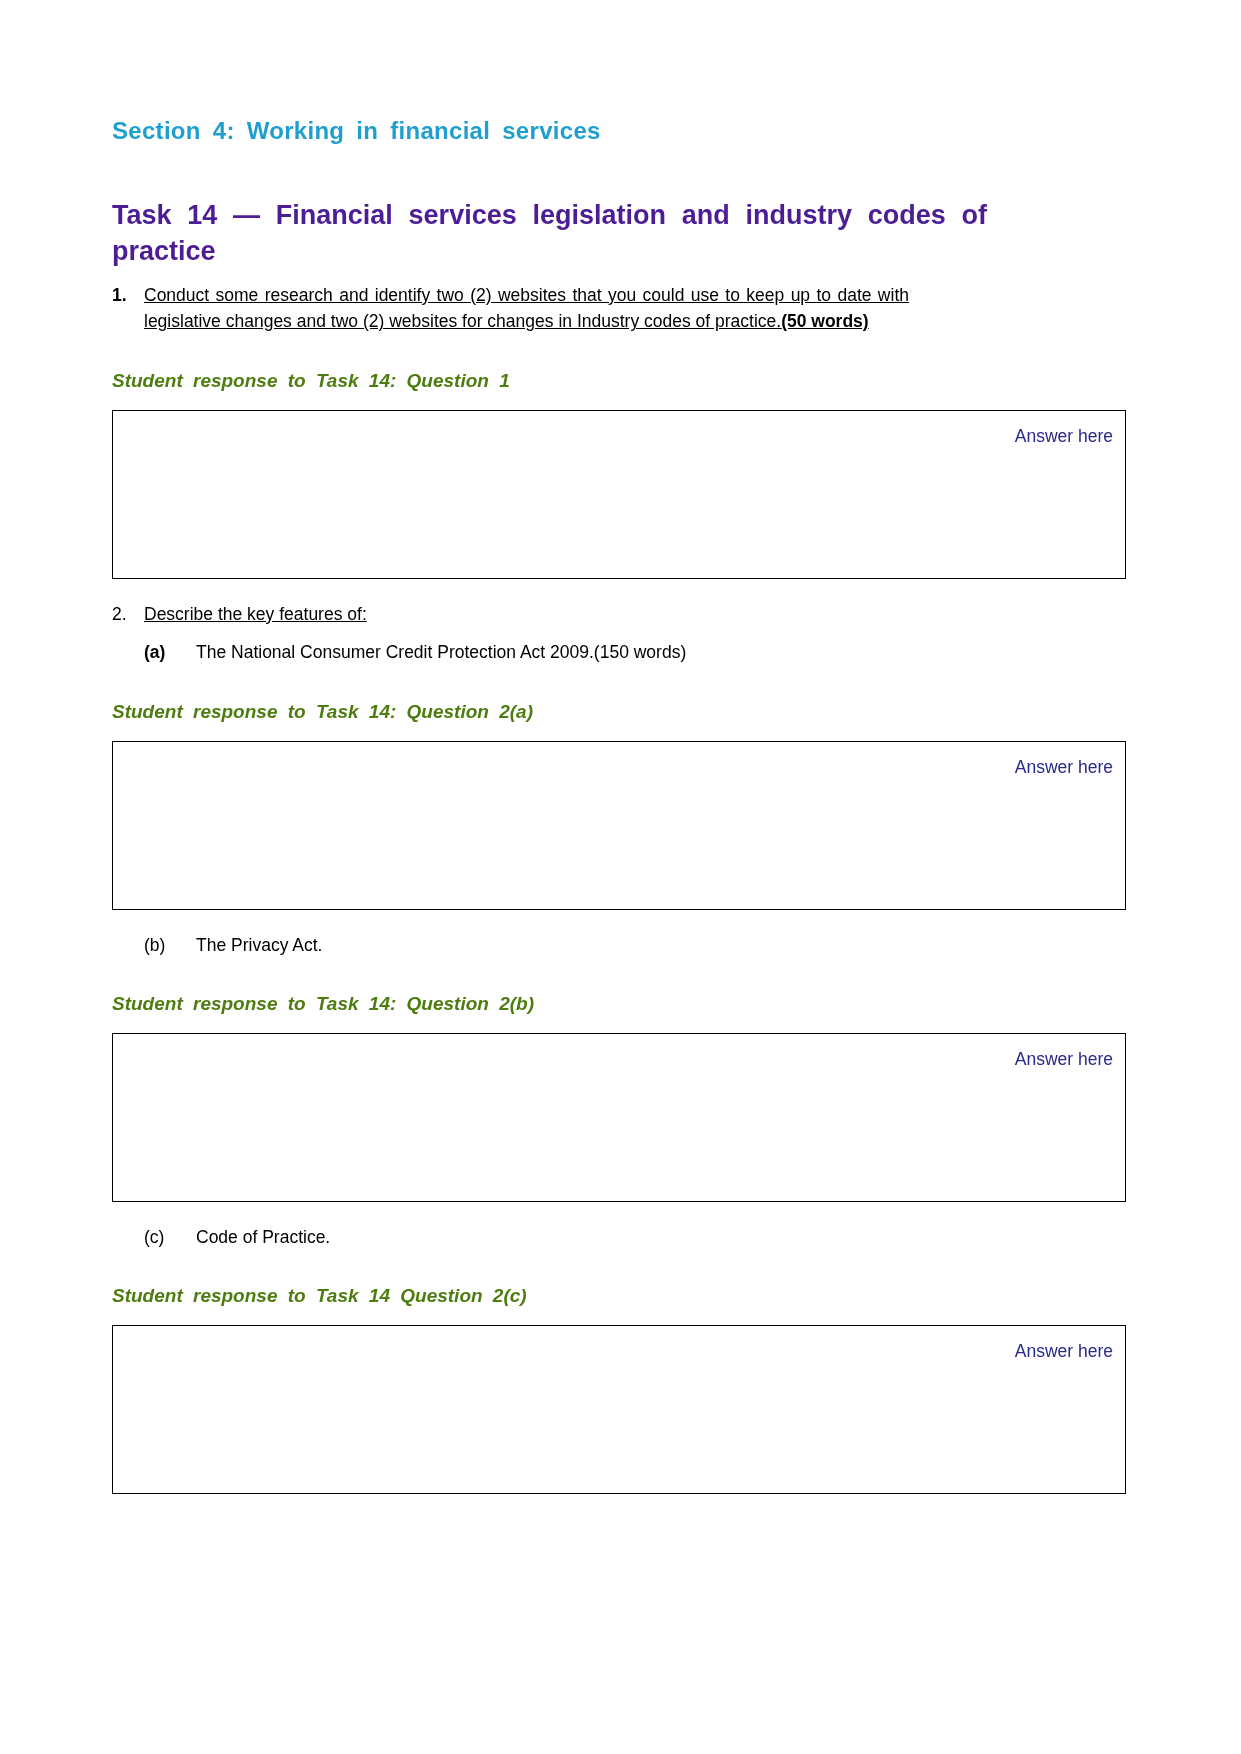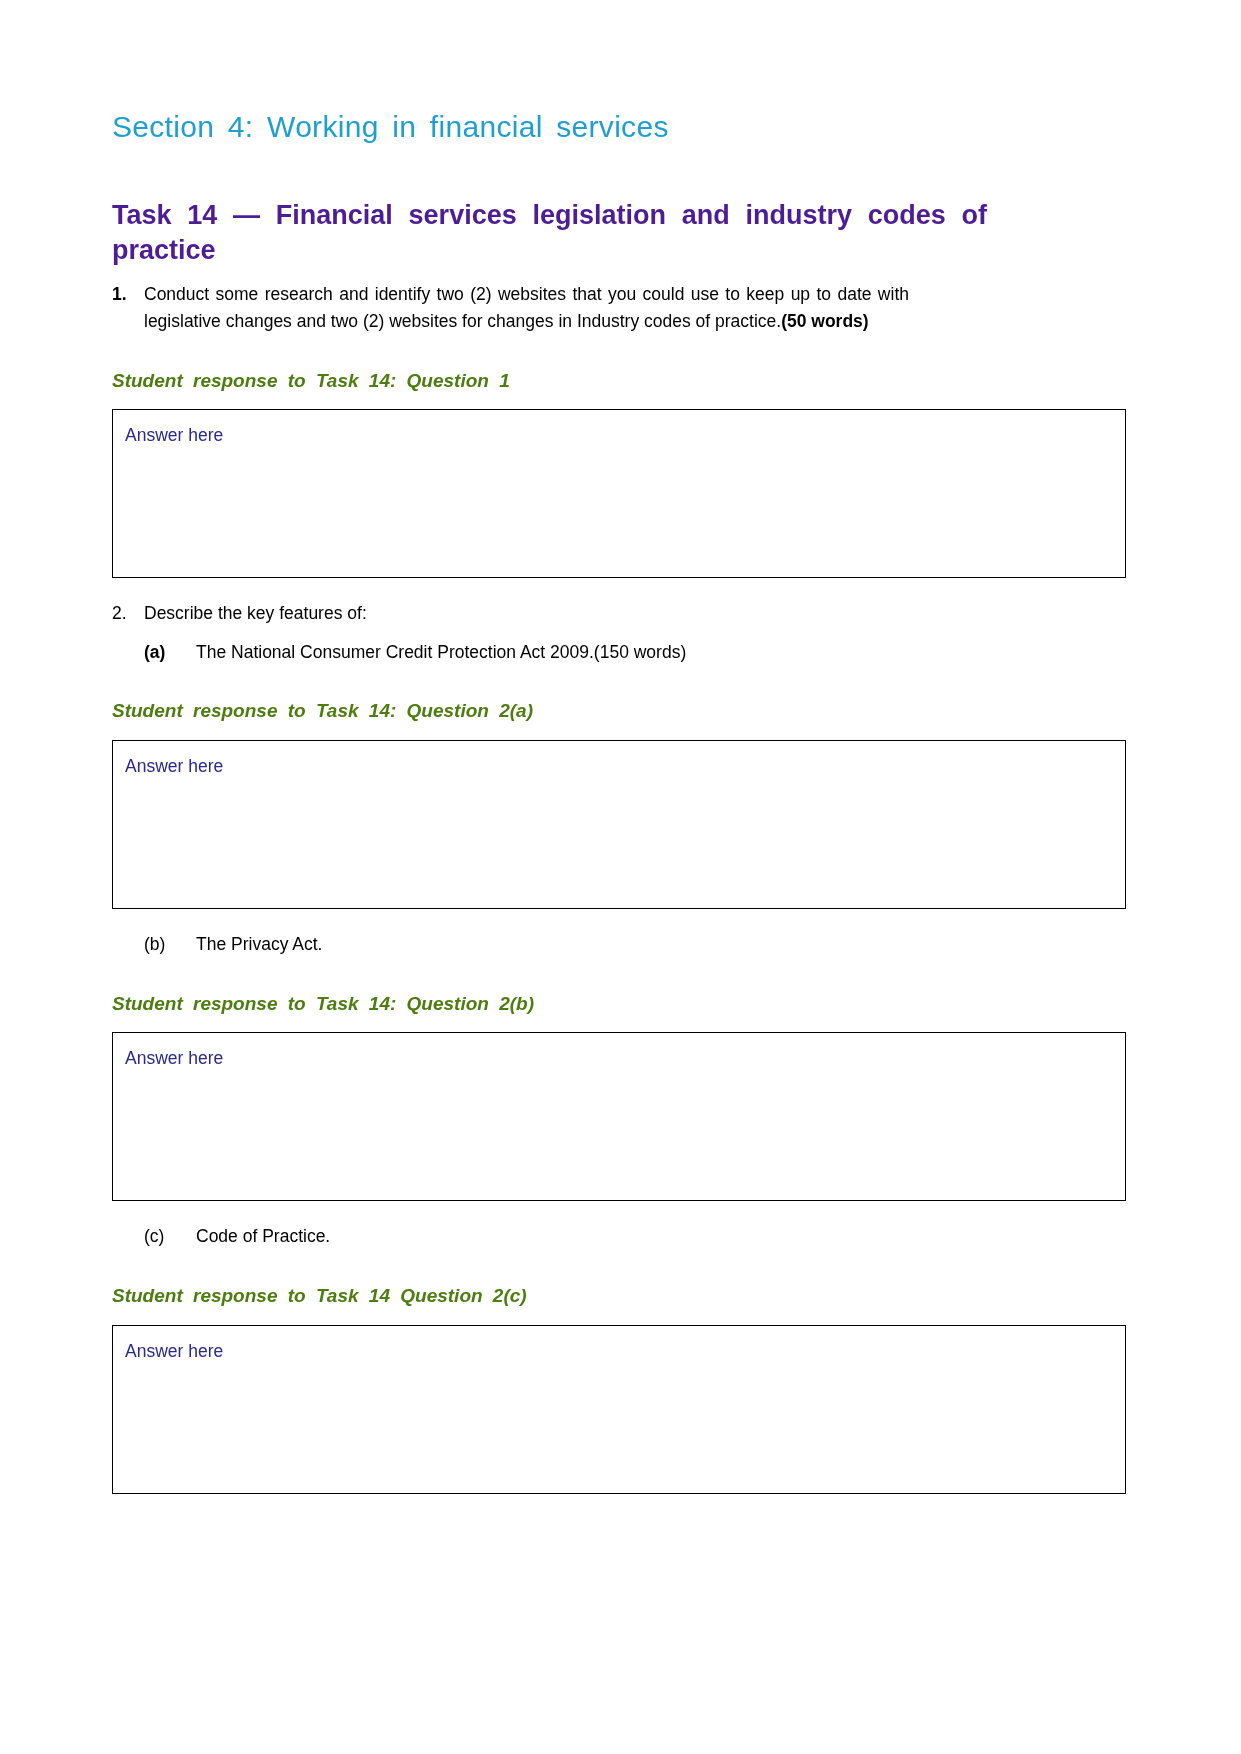--- a/index.html
+++ b/index.html
@@ -27,27 +27,27 @@
 
   .content {
     position: absolute;
     left: 112px;
     top: 108px;
     width: 1014px;
   }
 
   
   .section-heading {
-    font-size: 30px;
-    font-weight: normal;
+    font-size: 24px;
+    font-weight: bold;
     color: #1F9FD0;
     letter-spacing: 0.3px;
     word-spacing: 5px;
     line-height: 1.25;
-    margin: 0 0 52px 0;
+    margin: 8px 0 52px 0;
   }
 
   .task-heading {
     font-size: 27px;
     font-weight: bold;
     color: #4c1d95;
     line-height: 1.33;
     text-align: justify;
     text-align-last: left;
     margin: 0 0 12px 0;
@@ -66,20 +66,21 @@
     width: 32px;
     flex: 0 0 32px;
     font-weight: bold;
   }
   .q-num.plain { font-weight: normal; }
   .q-text {
     flex: 1 1 auto;
     max-width: 765px;
     text-align: justify;
     text-align-last: left;
+    text-decoration: underline;
   }
   .q-text .b { font-weight: bold; }
 
   
   .sub-block {
     display: flex;
     font-size: 17.5px;
     line-height: 1.52;
     color: #000000;
     margin-top: 12px;
@@ -105,20 +106,21 @@
   }
 
   
   .answer-box {
     border: 1.4px solid #000000;
     box-sizing: border-box;
     width: 1014px;
     height: 169px;
     padding: 14px 12px 0 12px;
     background: #ffffff;
+    text-align: right;
   }
   .answer-box .placeholder {
     font-size: 17.5px;
     color: #2A2A8C;
     line-height: 1.3;
   }
 
   
   .gap-before-response { margin-top: 34px; }
   .gap-before-box      { margin-top: 16px; }

